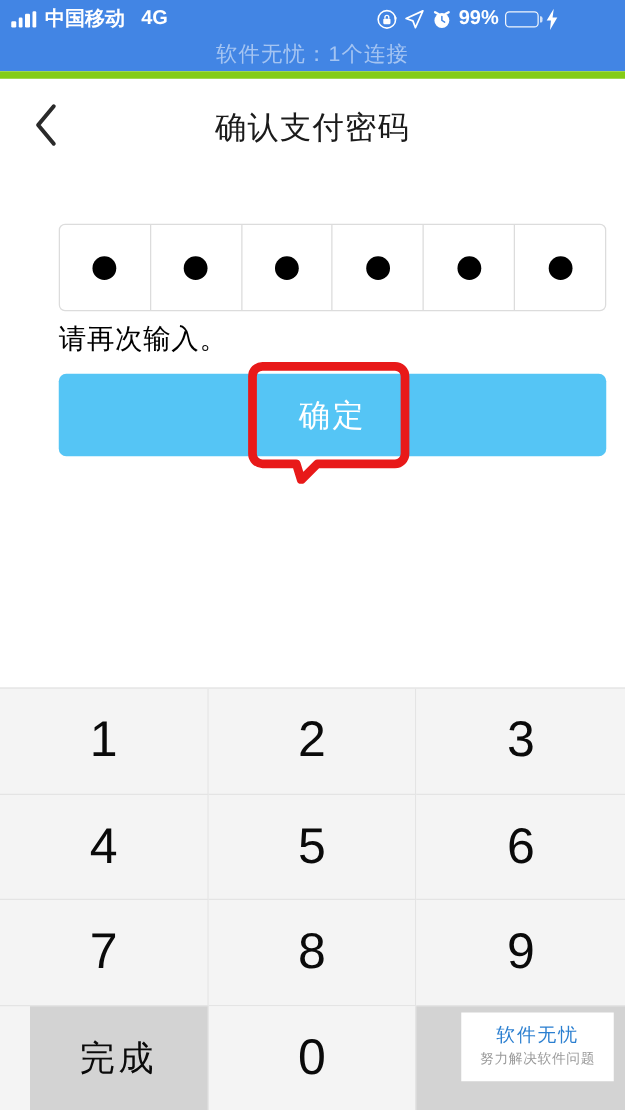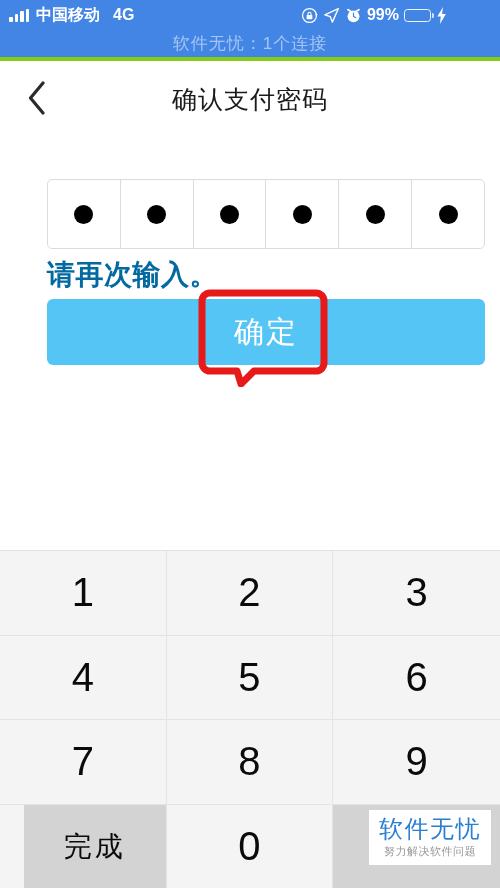--- a/index.html
+++ b/index.html
@@ -98,21 +98,21 @@
     font-size: 17px;
     letter-spacing: 1px;
   }
 
   
   #nav-bar {
     position: absolute;
     top: 57px; left: 0;
     width: 500px; height: 78px;
     background: #ffffff;
-    border-top: 4px solid #84cc16;
+    border-top: 6px solid #84cc16;
     box-sizing: border-box;
   }
   #back-button {
     position: absolute;
     left: 14px; top: 16px;
     width: 46px; height: 46px;
     display: flex; align-items: center; justify-content: center;
   }
   #nav-title {
     position: absolute;
@@ -147,36 +147,35 @@
   .pin-dot {
     width: 19px; height: 19px;
     border-radius: 50%;
     background: #000000;
   }
 
   
   #hint-text {
     position: absolute;
     left: 47px; top: 256px;
-    font-size: 28px;
-    color: #0369a1;
+    font-size: 22px;
+    color: #000000;
     letter-spacing: 0.5px;
-    font-weight: bold;
   }
 
   
   #confirm-button {
     position: absolute;
     left: 47px; top: 299px;
     width: 438px; height: 66px;
     background: #55c5f5;
     border: none;
     border-radius: 6px;
     color: #ffffff;
-    font-size: 30px;
+    font-size: 25px;
     font-family: "Liberation Sans", "DejaVu Sans", sans-serif;
     letter-spacing: 2px;
     cursor: pointer;
     padding: 0;
   }
 
   
   #callout {
     position: absolute;
     left: 196px; top: 287px;
@@ -220,21 +219,21 @@
     right: 9px; bottom: 23px;
     width: 122px; height: 55px;
     background: #ffffff;
     display: flex;
     flex-direction: column;
     align-items: center;
     justify-content: center;
     pointer-events: none;
   }
   #wm-title {
-    font-size: 24px;
+    font-size: 15px;
     color: #2b7fd0;
     letter-spacing: 1.5px;
     line-height: 1.1;
   }
   #wm-sub {
     font-size: 11px;
     color: #9a9a9a;
     letter-spacing: 0.5px;
     margin-top: 2px;
   }

